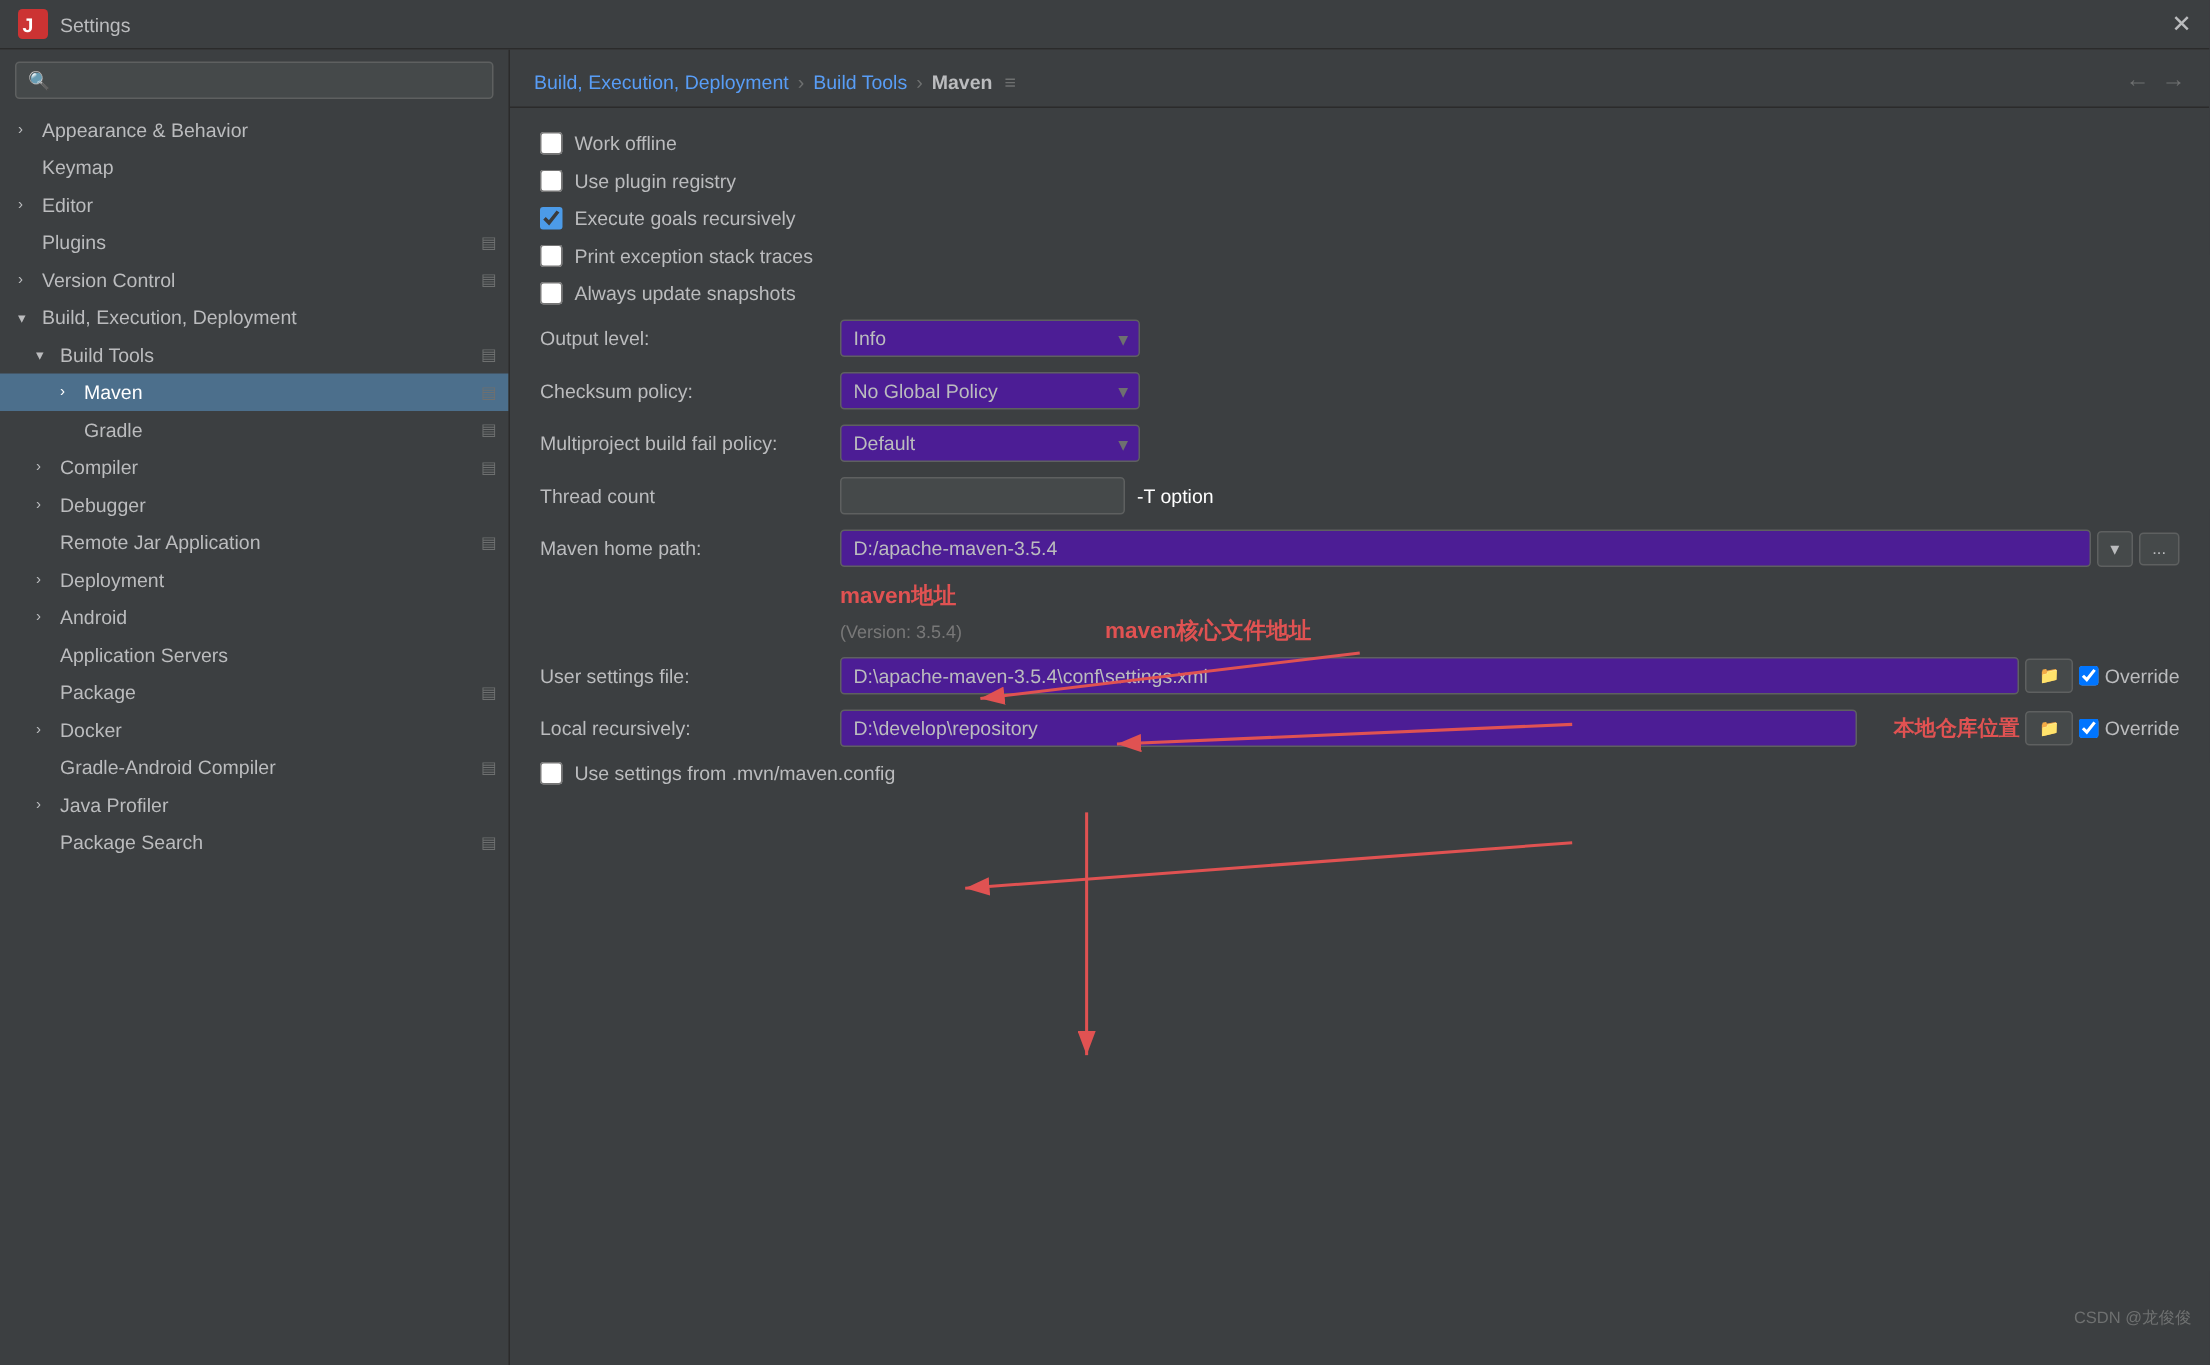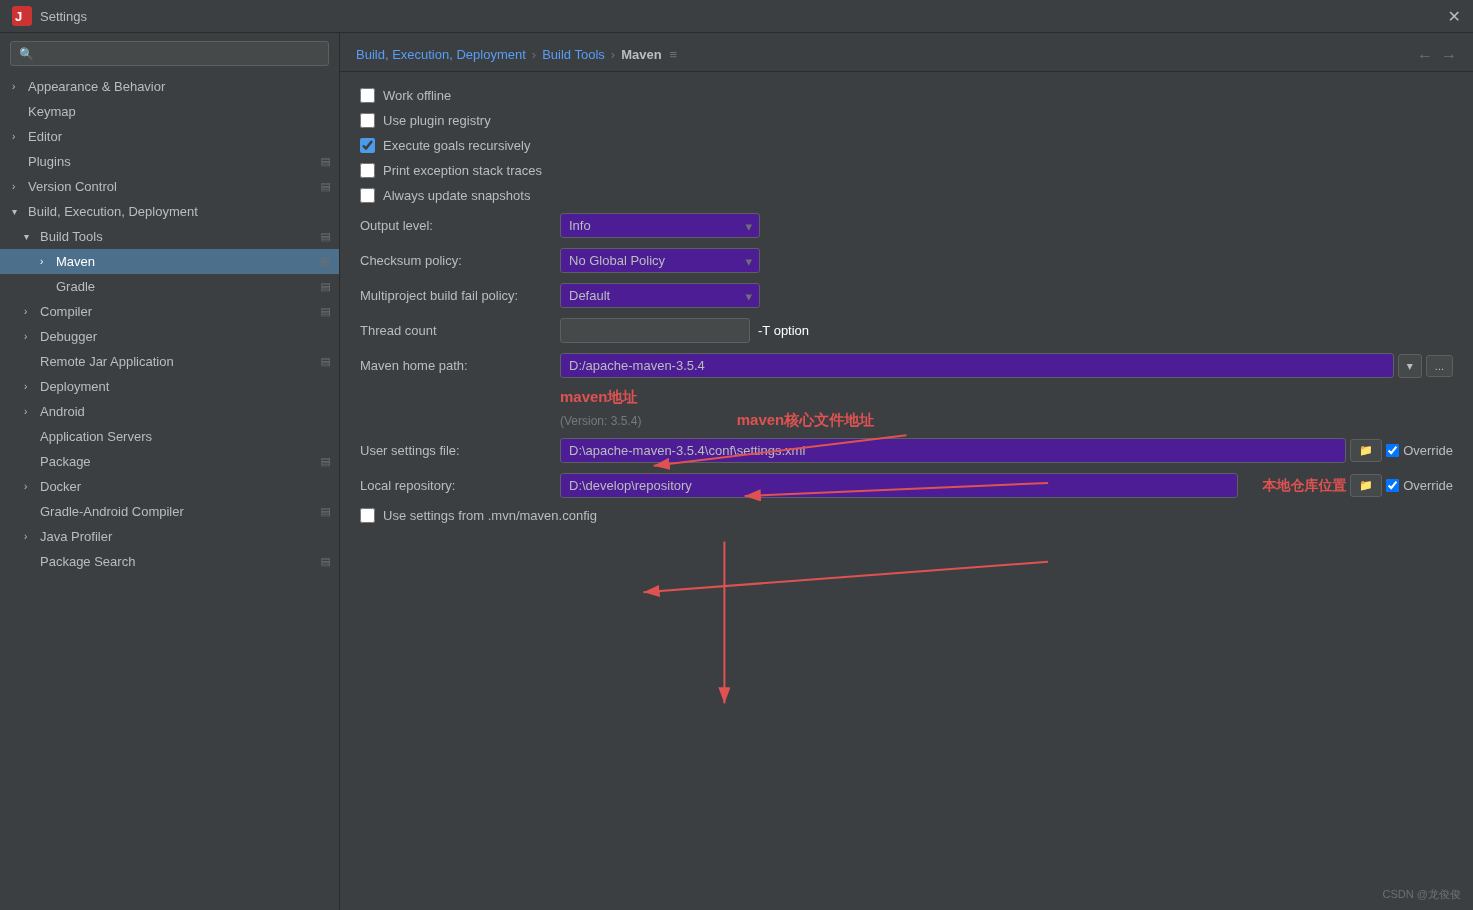--- a/index.html
+++ b/index.html
@@ -191,21 +191,21 @@
     .annotation-layer {
       position: absolute;
       top: 0; left: 0;
       width: 100%; height: 100%;
       pointer-events: none;
     }
 
     
     .watermark {
       position: absolute;
-      bottom: 8px;
+      bottom: 24px;
       right: 12px;
       color: #6e7070;
       font-size: 11px;
     }
 
     
     .sidebar::-webkit-scrollbar { width: 6px; }
     .sidebar::-webkit-scrollbar-track { background: #3c3f41; }
     .sidebar::-webkit-scrollbar-thumb { background: #5e6060; border-radius: 3px; }
 
@@ -439,21 +439,21 @@
             <input type="text" class="path-input" value="D:\apache-maven-3.5.4\conf\settings.xml" style="">
             <button class="path-browse-btn">📁</button>
             <div class="override-checkbox">
               <input type="checkbox" checked="" style="">
               <span class="override-label">Override</span>
             </div>
           </div>
         </div>
 
         <div class="path-row">
-          <span class="path-label">Local repository:</span>
+          <span class="path-label">Local recursively:</span>
           <div class="path-input-wrapper">
             <input type="text" class="path-input" value="D:\develop\repository" style="">
             <span style="color:#e05252; font-size:14px; font-weight:bold; margin-left:20px;">本地仓库位置</span>
             <button class="path-browse-btn">📁</button>
             <div class="override-checkbox">
               <input type="checkbox" checked="" style="">
               <span class="override-label">Override</span>
             </div>
           </div>
         </div>

